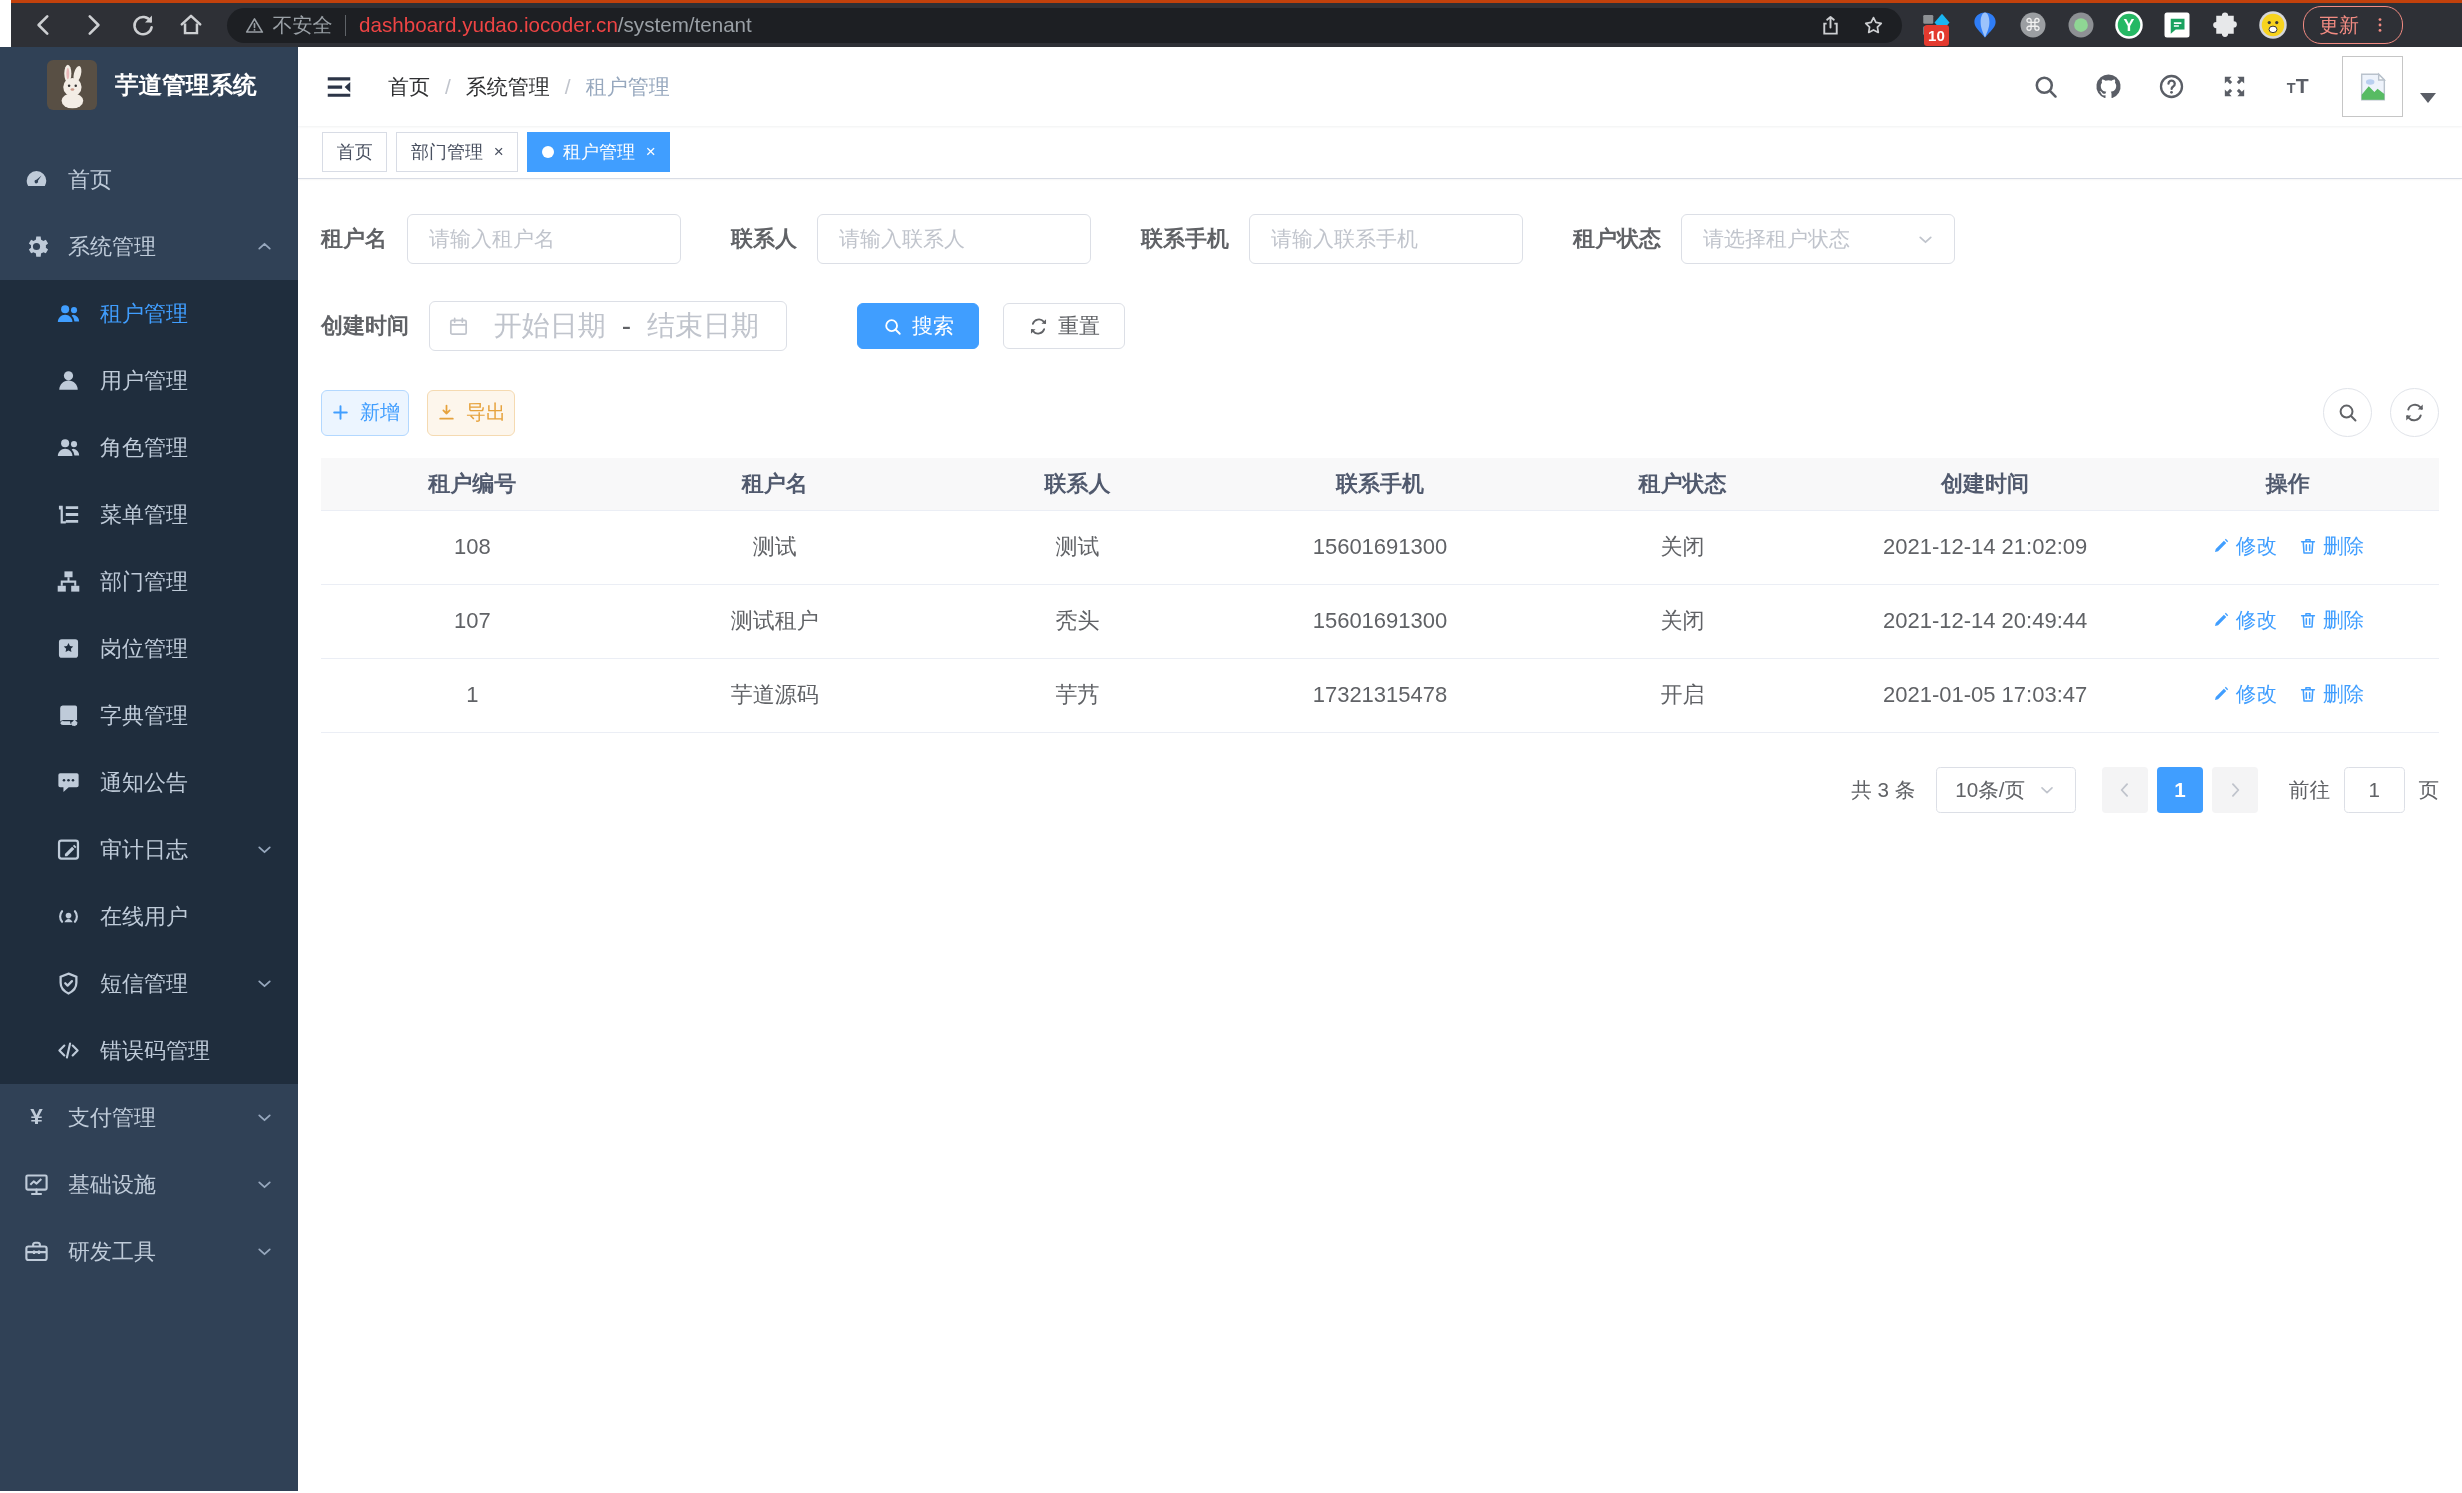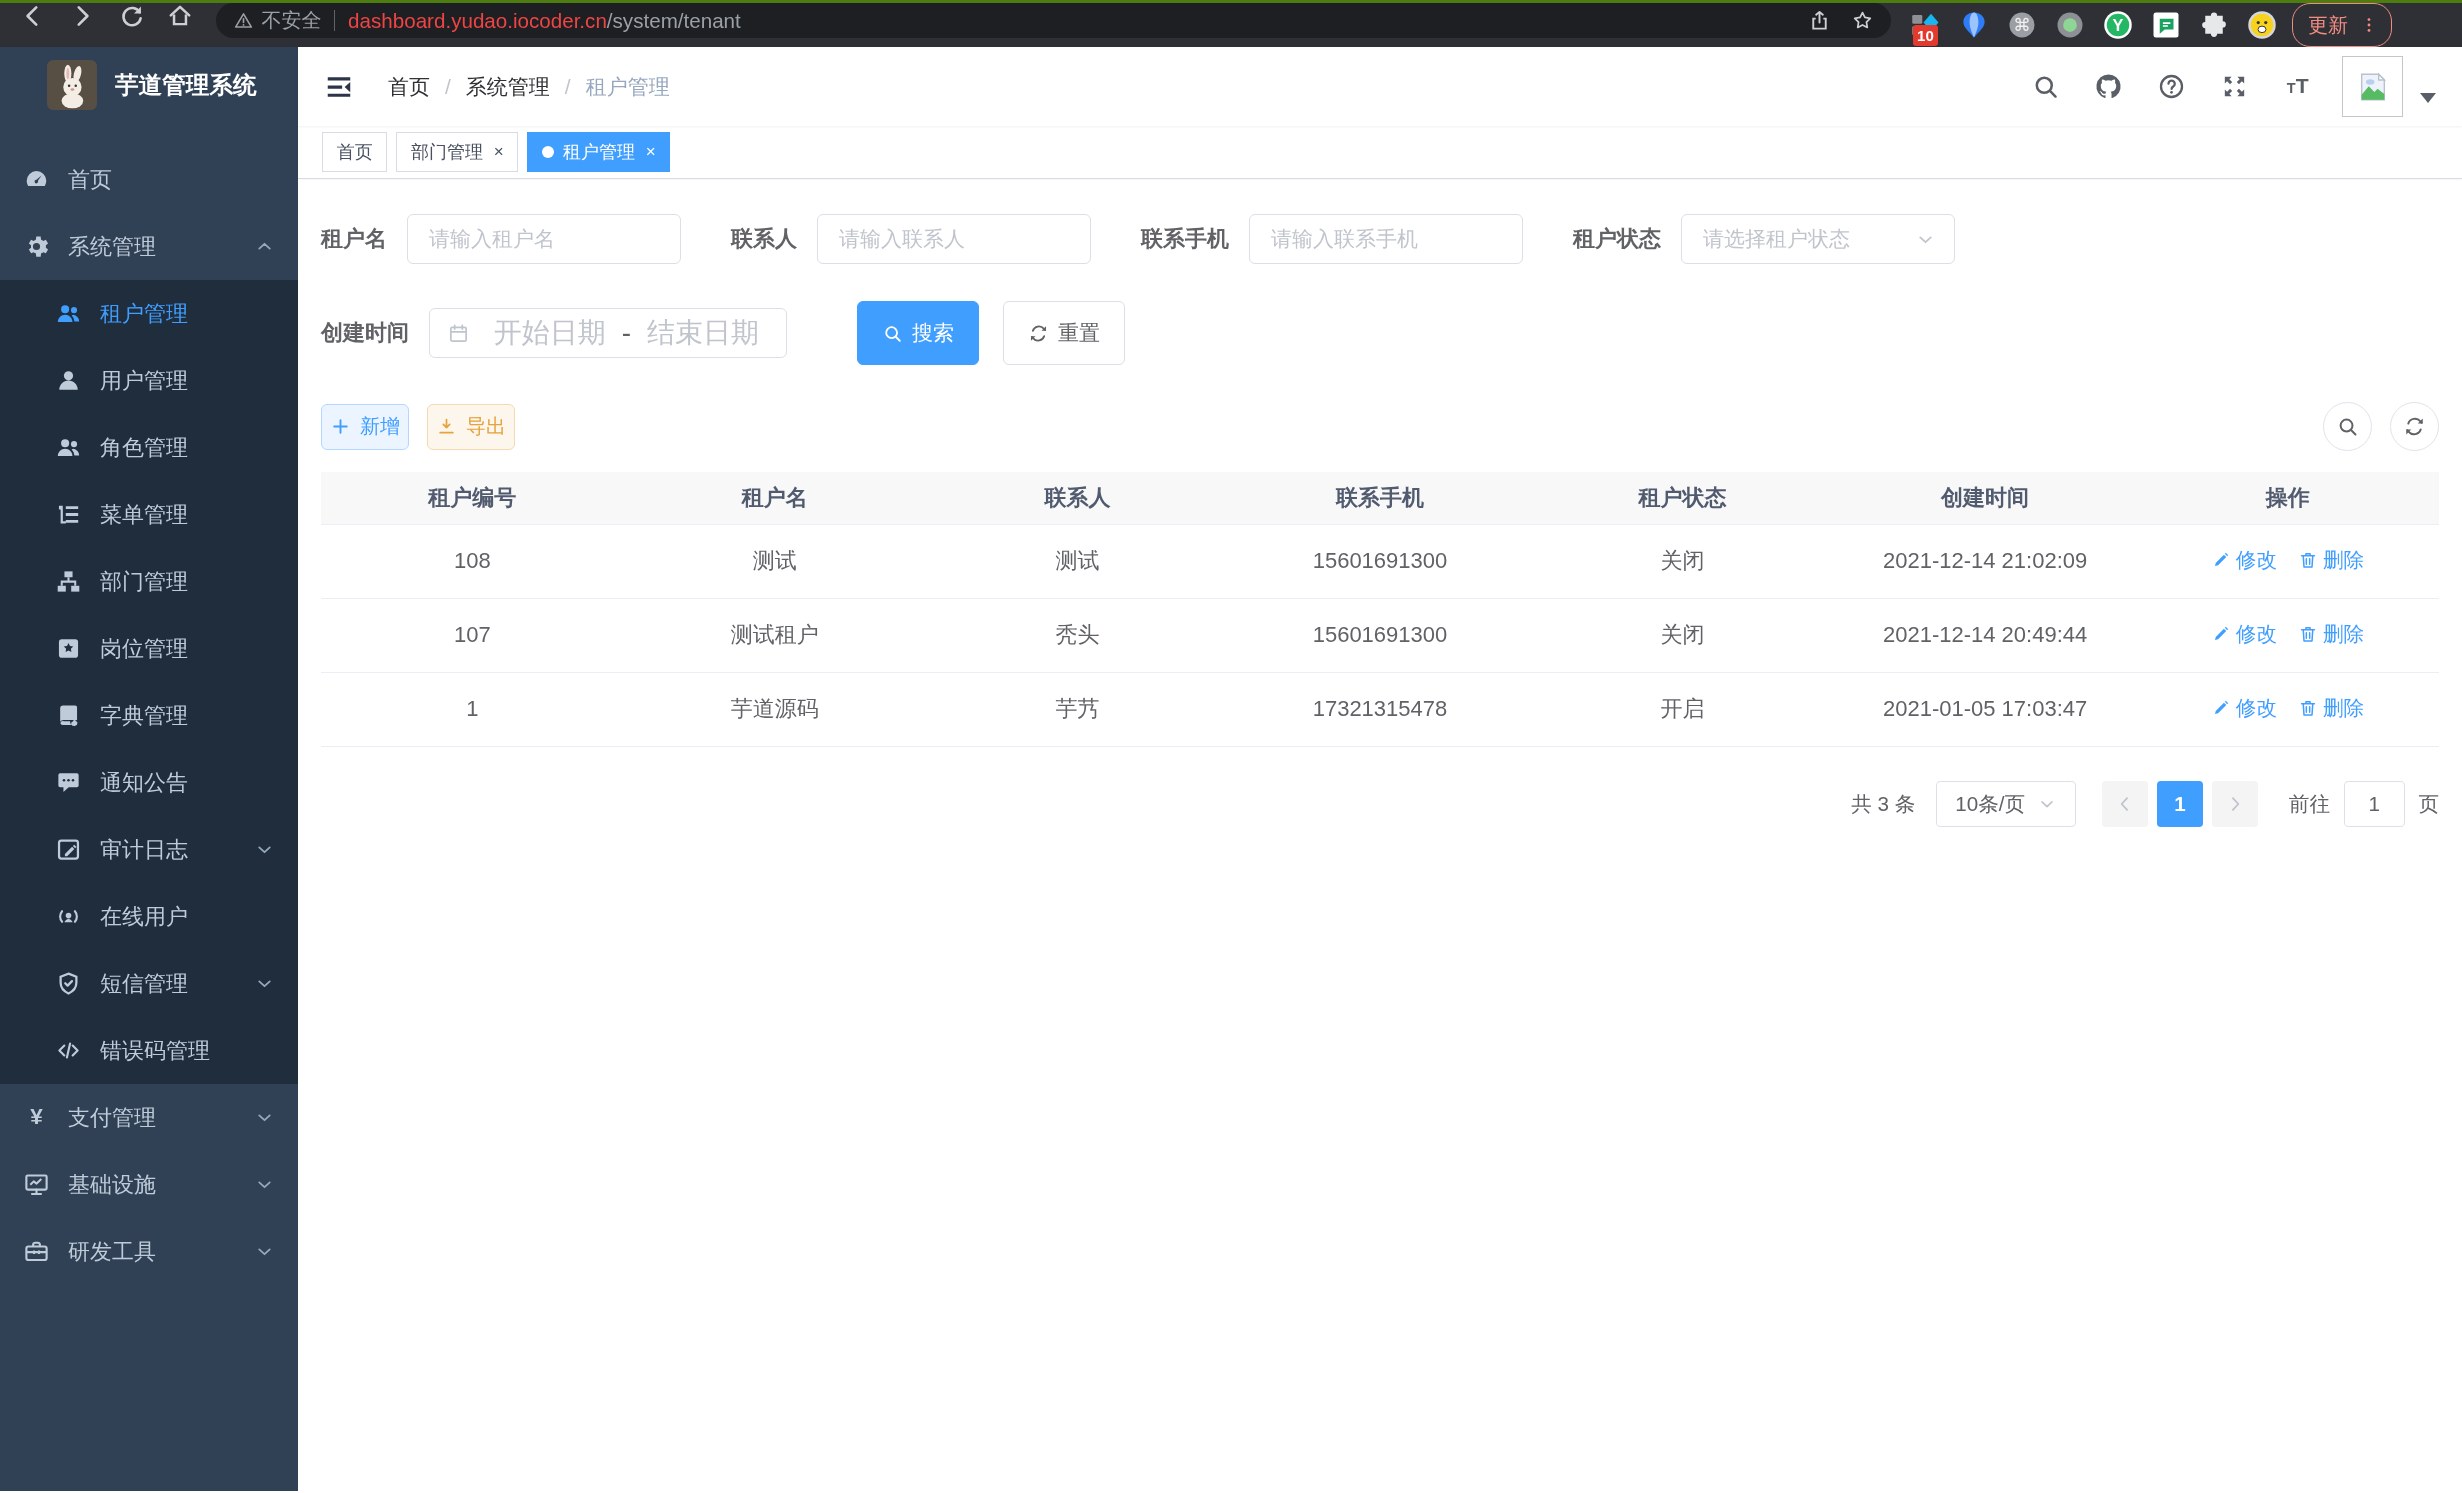--- a/index.html
+++ b/index.html
@@ -2,21 +2,21 @@
 <html style="--accent: #409eff; --warning: #e6a23c; --sidebar-bg: #304156; --submenu-bg: #1f2d3d; --sidebar-text: #bfcbd9; --table-header-bg: #f8f8f9;font-size:12px"><head>
 <meta charset="utf-8">
 <style>
   * { box-sizing: border-box; margin: 0; padding: 0; }
   html,body { width: 2462px; height: 1494px; overflow: hidden; }
   body { font-family: "Liberation Sans", sans-serif; background: #fff; }
   .ic { display:inline-flex; }
   .ic svg { width:100%; height:100%; display:block; }
 
   
-  .chrome { height:47px; background:#2e3036; border-top:3px solid #4d7c0f; display:flex; padding:0 20px; }
+  .chrome { height:47px; background:#2e3036; border-top:3px solid #c2410c; display:flex; align-items:center; padding:0 20px;margin-left:11px; }
   .nav-ic { width:26px; height:26px; color:#cdcfd2; margin-right:23px; cursor:pointer; }
   .omnibox { flex:1; max-width:1675px; height:35px; background:#1d1f23; border-radius:17.5px; display:flex; align-items:center; padding:0 17px; margin-right:20px; }
   .omnibox .warn { width:21px; height:21px; color:#9aa0a6; margin-right:7.6px; }
   .sec-label { color:#9aa0a6; font-size:20px; margin-right:12px; white-space:nowrap; }
   .omni-div { width:0.8px; height:21px; background:#5f6368; margin-right:13.7px; }
   .url { font-size:20.6px; white-space:nowrap; flex:1; }
   .url .host { color:#ef4444; }
   .url .path { color:#9aa0a6; }
   .omni-right { display:flex; align-items:center; gap:20px; }
   .omni-right .ic { width:23px; height:23px; color:#cdcfd2; cursor:pointer; }
@@ -70,21 +70,21 @@
   .form-item { display:flex; align-items:center; margin-right:50px; }
   .f-label { font-size:22px; font-weight:bold; color:#606266; margin-right:20px; white-space:nowrap; }
   .f-input { width:274px; height:50px; border:0.8px solid #dcdfe6; border-radius:6px; padding:0 21px; font-size:21px; color:#14532d; font-family:"Liberation Sans",sans-serif; outline:none; background:#fff; }
   .f-input::placeholder { color:#c0c4cc; }
   .f-select { width:274px; height:50px; border:0.8px solid #dcdfe6; border-radius:6px; padding:0 18px 0 21px; font-size:21px; color:#c0c4cc; display:flex; align-items:center; cursor:pointer; background:#fff; }
   .f-select .sel-arrow { margin-left:auto; width:21px; height:21px; color:#c0c4cc; }
   .date-range { width:358px; height:50px; border:0.8px solid #dcdfe6; border-radius:6px; display:flex; align-items:center; padding:0 17px; font-size:28px; color:#c0c4cc; background:#fff; cursor:pointer; }
   .date-range .cal { width:23px; height:23px; color:#c0c4cc; margin-right:13.7px; flex:none; }
   .date-range .d-start,.date-range .d-end { flex:1; text-align:center; }
   .date-range .d-sep { color:#606266; margin:0 6px; }
-  .btn { display:inline-flex; align-items:center; justify-content:center; height:64px; border-radius:6px; font-size:21px; cursor:pointer; border:0.8px solid #dcdfe6; background:#fff; color:#606266; padding:0 24px; white-space:nowrap; font-family:"Liberation Sans",sans-serif; }
+  .btn { display:inline-flex; align-items:center; justify-content:center; height:46px; border-radius:6px; font-size:21px; cursor:pointer; border:0.8px solid #dcdfe6; background:#fff; color:#606266; padding:0 24px; white-space:nowrap; font-family:"Liberation Sans",sans-serif; }
   .btn .bic { width:21px; height:21px; margin-right:9px; }
   .btn-primary { background:var(--accent); border-color:var(--accent); color:#fff; }
   .btn-search { margin-left:20px; }
   .btn-reset { margin-left:24px;text-align:center; }
 
   .toolbar { display:flex; align-items:center; margin-bottom:21px; }
   .btn-sm { height:46px; font-size:20px; padding:0 8px; border-radius:6px; }
   .btn-add { background:#ecf5ff; border-color:#b3d8ff; color:var(--accent); }
   .btn-export { background:#fdf6ec; border-color:#f5dab1; color:var(--warning); margin-left:18px; }
   .toolbar-right { margin-left:auto; display:flex; gap:18px; }

